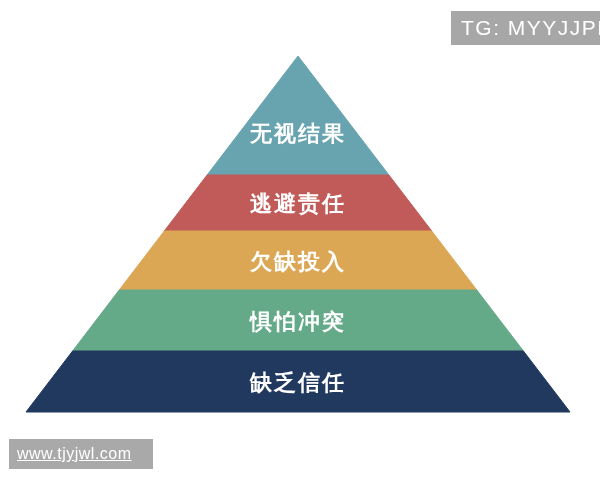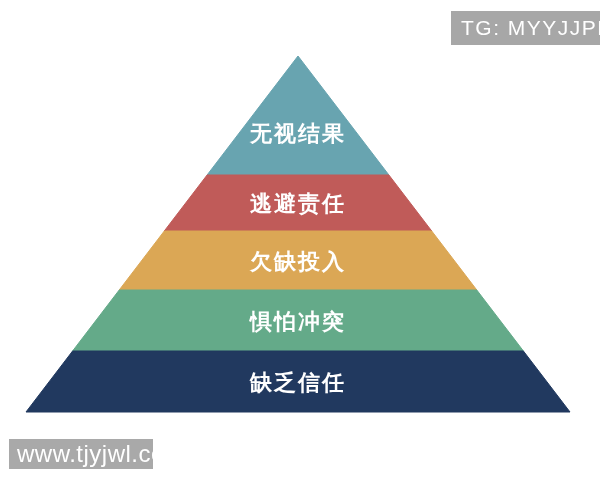--- a/index.html
+++ b/index.html
@@ -46,24 +46,25 @@
   }
   .site-watermark {
     position: absolute;
     top: 439px;
     left: 9px;
     width: 144px;
     height: 30px;
     line-height: 30px;
     padding-left: 8px;
     color: #ffffff;
-    font-size: 24px;
+    font-size: 16px;
     letter-spacing: 0.5px;
     white-space: nowrap;
     box-sizing: border-box;
+    text-decoration: underline;
   }
 </style>
 </head>
 <body>
 
 <div class="canvas">
 
   <svg class="pyramid-svg" id="pyramid-svg" viewBox="0 0 600 480">
       <polygon points="298,56 388.92134831460675,175 207.07865168539325,175" fill="#68a4b0" stroke="#68a4b0" stroke-width="1"></polygon>
       <text x="298" y="133" class="layer-label" fill="#ffffff">无视结果</text>

